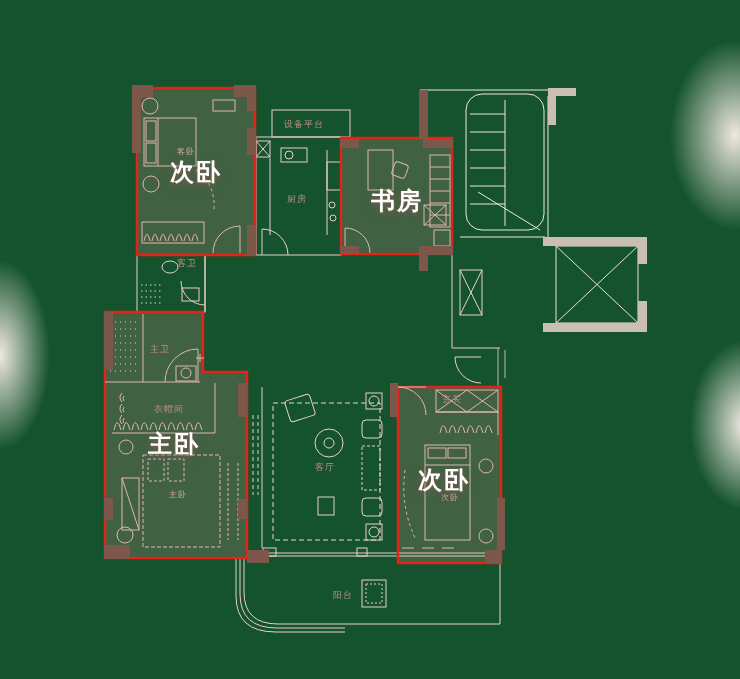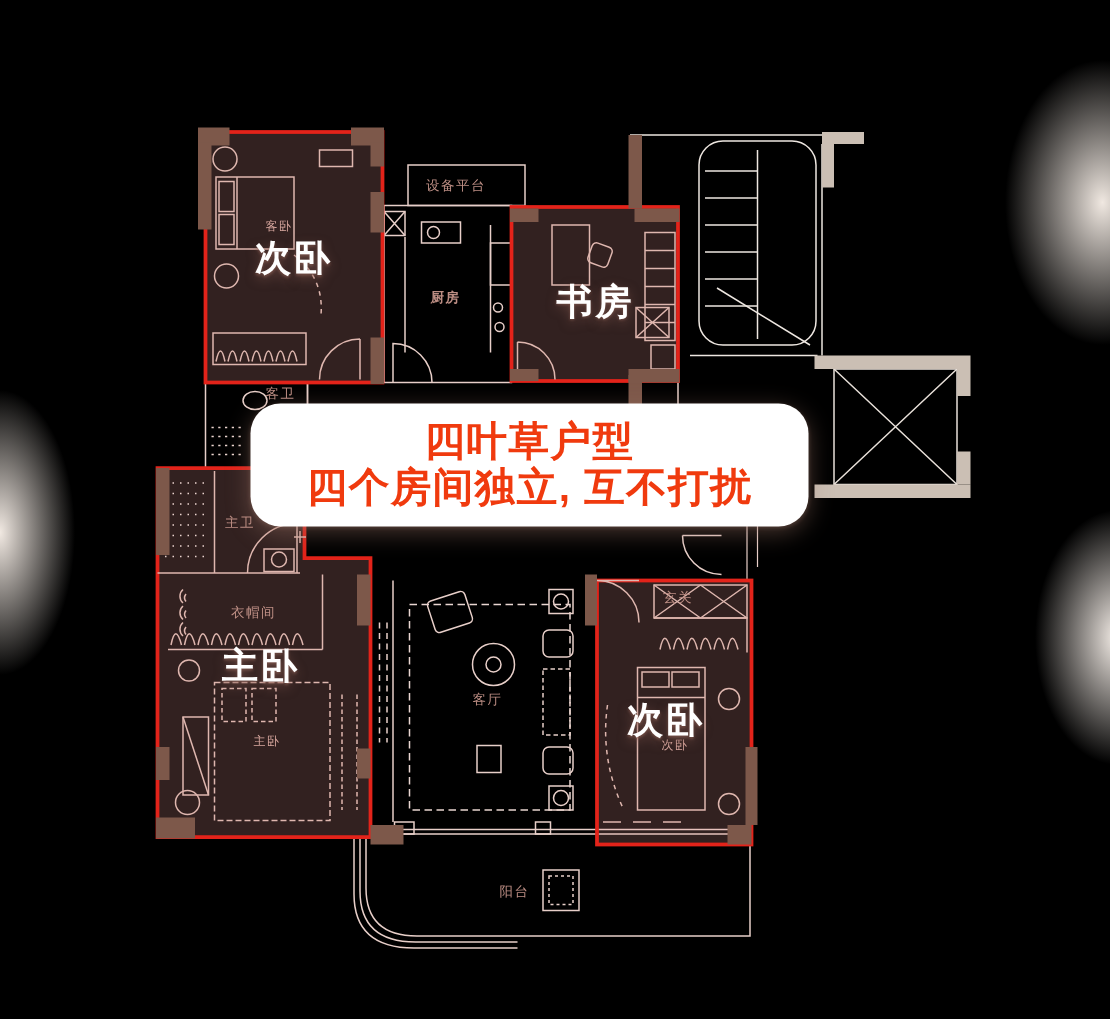--- a/index.html
+++ b/index.html
@@ -1,16 +1,16 @@
 <!DOCTYPE html>
 <html><head>
 <meta charset="utf-8">
 <style>
   html,body{margin:0;padding:0;background:#fff;}
-  .stage{position:relative;width:740px;height:679px;background:#000000;overflow:hidden;
+  .stage{position:relative;width:740px;height:679px;background:#14532d;overflow:hidden;
          font-family:"Liberation Sans","DejaVu Sans",sans-serif;}
   .blob{position:absolute;}
   svg{position:absolute;left:0;top:0;}
   .room-label{position:absolute;transform:translate(-50%,-50%);color:#fff;font-weight:bold;
     font-size:24px;letter-spacing:2px;white-space:nowrap;
     text-shadow:0 1px 2px rgba(140,95,85,.65),0 3px 7px rgba(140,95,85,.6);}
   .plan-label{position:absolute;transform:translate(-50%,-50%);color:#bd8e84;font-size:9px;
     letter-spacing:1px;white-space:nowrap;}
   .plan-sub{position:absolute;transform:translate(-50%,-50%);color:#d8a79e;font-size:8px;
     letter-spacing:1px;white-space:nowrap;}
@@ -198,34 +198,30 @@
       <rect x="548" y="88" width="28" height="8"></rect>
       <rect x="548" y="88" width="8" height="37"></rect>
       <rect x="543" y="237" width="104" height="9"></rect>
       <rect x="638" y="246" width="9" height="18"></rect>
       <rect x="638" y="301" width="9" height="22"></rect>
       <rect x="543" y="323" width="104" height="9"></rect>
     </g>
   </svg>
 
   <span class="plan-label" style="left:304px;top:124px;">设备平台</span>
-  <span class="plan-label" style="left:297px;top:199px;font-weight:bold;">厨房</span>
+  <span class="plan-label" style="left:297px;top:199px;">厨房</span>
   <span class="plan-label" style="left:187px;top:263px;">客卫</span>
   <span class="plan-label" style="left:160px;top:349px;">主卫</span>
   <span class="plan-label" style="left:169px;top:409px;text-align:center;">衣帽间</span>
   <span class="plan-label" style="left:452px;top:359px;margin-top:40px;">玄关</span>
   <span class="plan-label" style="left:325px;top:467px;">客厅</span>
   <span class="plan-label" style="left:326px;top:595px;margin-left:17px;">阳台</span>
 
   <span class="plan-sub" style="left:186px;top:151px;">客卧</span>
   <span class="plan-sub" style="left:178px;top:494px;">主卧</span>
   <span class="plan-sub" style="left:450px;top:497px;">次卧</span>
 
   <span class="room-label" style="left:196px;top:172px;">次卧</span>
   <span class="room-label" style="left:397px;top:201px;">书房</span>
   <span class="room-label" style="left:174px;top:444px;">主卧</span>
   <span class="room-label" style="left:444px;top:480px;">次卧</span>
 
-  <div class="callout">
-    <div class="l1">四叶草户型</div>
-    <div class="l2">四个房间独立, 互不打扰</div>
-  </div>
 </div>
 
 </body></html>

